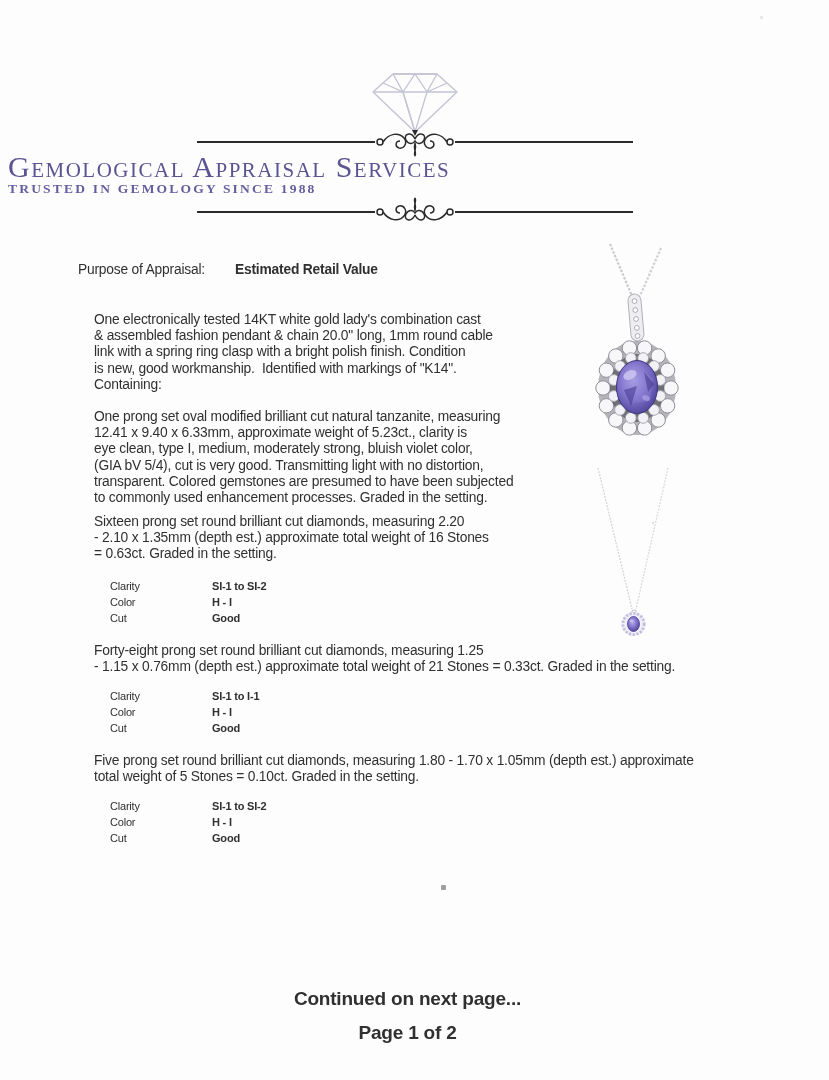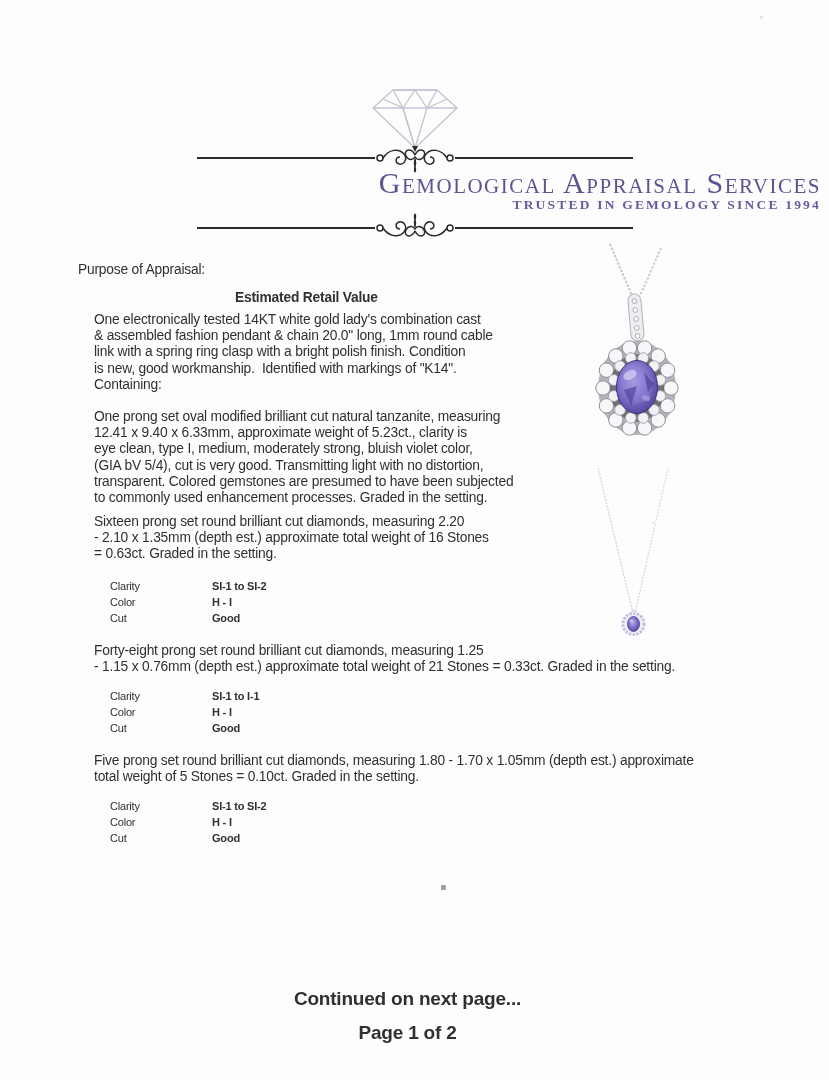--- a/index.html
+++ b/index.html
@@ -1,40 +1,40 @@
 <!DOCTYPE html>
 <html><head>
 <meta charset="utf-8">
 <style>
   html,body{margin:0;padding:0;}
   .page{
     position:relative;width:829px;height:1080px;background:#fdfdfd;
     font-family:"Liberation Sans", sans-serif;color:#303030;overflow:hidden;
   }
   
-  .logo{position:absolute;top:86px;left:8px;width:813px;text-align:right;}
+  .logo{position:absolute;top:70px;left:8px;width:813px;text-align:left;}
   .logo svg{display:block;margin:0 auto;}
   .rule{display:flex;align-items:center;justify-content:center;width:436px;margin:0 auto;}
   .rule .bar{flex:1;height:0;border-top:2px solid #2b2b2b;}
   .rule-top{margin-top:-9px;}
   .rule-bottom{margin-top:1px;}
   .brand-title{
     font-family:"Liberation Serif", serif;font-variant:small-caps;
     font-size:30px;line-height:28px;letter-spacing:1.5px;color:#5b5492;
     margin-top:-4px;font-weight:500;
   }
   .brand-tagline{
     font-family:"Liberation Serif", serif;font-size:13.5px;letter-spacing:2.2px;
     color:#645d9e;font-weight:700;margin-top:0px;line-height:15px;
   }
   
   .meta{position:absolute;left:78px;top:262px;font-size:13.8px;line-height:16.2px;letter-spacing:-0.2px;}
   .meta-row{display:flex;}
   .meta-label{width:157px;}
-  .meta-value{font-weight:bold;margin-top:28px;}
+  .meta-value{font-weight:bold;}
   .para{
     position:absolute;left:94px;font-size:13.8px;line-height:16.2px;
     letter-spacing:-0.2px;white-space:pre-wrap;
   }
   #para-pendant{top:312px;}
   #para-tanzanite{top:409px;}
   #para-sixteen{top:514px;}
   #para-fortyeight{top:643px;}
   #para-five{top:753px;}
   .spec{position:absolute;left:110px;font-size:11px;line-height:16.2px;letter-spacing:-0.2px;}
@@ -87,21 +87,21 @@
           <circle cx="75" cy="15" r="3"></circle>
           <path d="M72,15 C66,6 56,5 51,11 C47,16 51,22 56,21 C60,20 60,14 55,14"></path>
           <path d="M40,12 C36,4 28,7 31,13 C33,17 38,18 40,14 C42,18 47,17 49,13 C52,7 44,4 40,12"></path>
           <path d="M40,16 C38,22 42,26 40,29 M40,16 C42,22 38,26 40,29"></path>
         </g>
       </svg>
       <div class="bar"></div>
     </div>
 
     <div class="brand-title">Gemological Appraisal Services</div>
-    <div class="brand-tagline">TRUSTED IN GEMOLOGY SINCE 1994</div>
+    <div class="brand-tagline">TRUSTED IN GEMOLOGY SINCE 1988</div>
 
     <div class="rule rule-bottom">
       <div class="bar"></div>
       <svg width="80" height="30" viewBox="0 0 80 30" style="transform:scaleY(-1)">
         <g fill="none" stroke="#2b2b2b" stroke-width="1.5">
           <circle cx="5" cy="15" r="3"></circle>
           <path d="M8,15 C14,6 24,5 29,11 C33,16 29,22 24,21 C20,20 20,14 25,14"></path>
           <circle cx="75" cy="15" r="3"></circle>
           <path d="M72,15 C66,6 56,5 51,11 C47,16 51,22 56,21 C60,20 60,14 55,14"></path>
           <path d="M40,12 C36,4 28,7 31,13 C33,17 38,18 40,14 C42,18 47,17 49,13 C52,7 44,4 40,12"></path>

